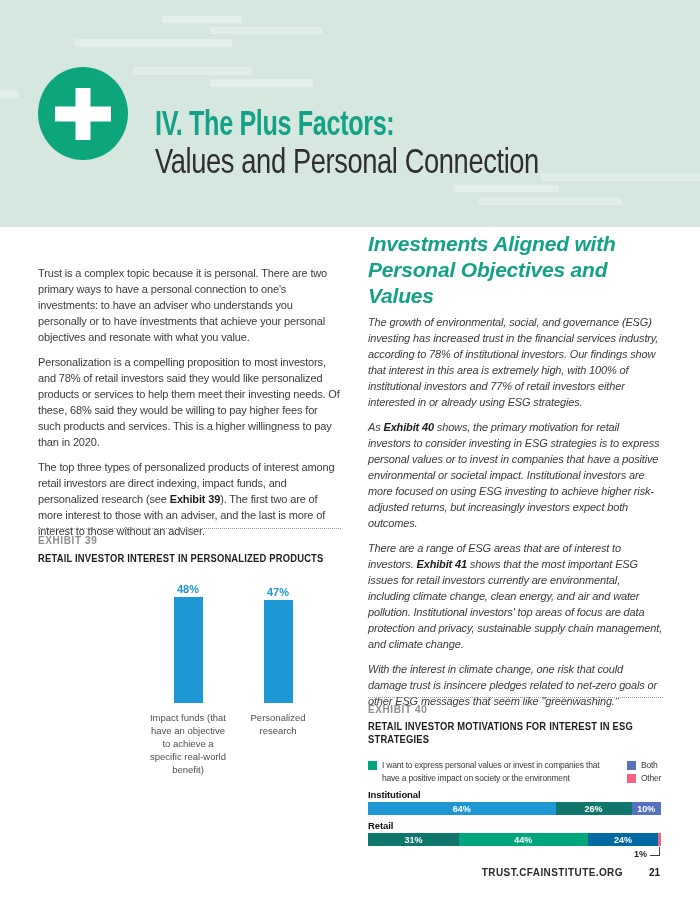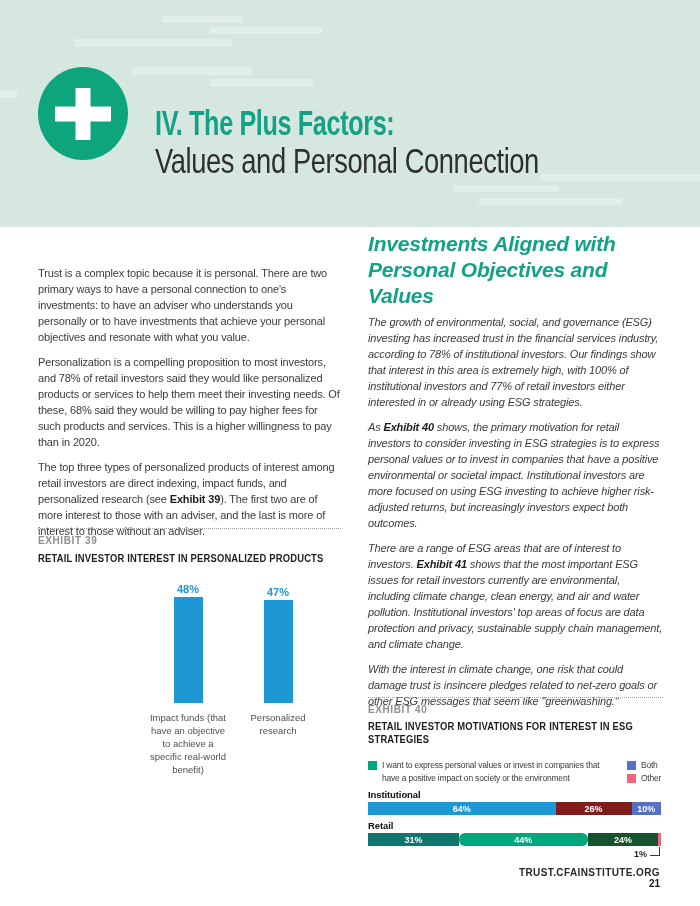--- a/index.html
+++ b/index.html
@@ -67,21 +67,21 @@
   .row-label.first { margin-top:4px; }
   .row-label.second { margin-top:5px; }
   .hbar { display:flex; width:293px; height:13px; margin-top:2px; }
   .seg { display:flex; align-items:center; justify-content:center; color:#ffffff; font-size:9px; font-weight:bold; overflow:hidden; }
   .annotation { position:relative; width:293px; height:16px; }
   .callout-label { position:absolute; right:14px; top:3px; font-size:9px; font-weight:bold; color:#1c1c1c; }
   .callout-line { position:absolute; right:1px; top:1px; width:10px; height:9px;
                   border-right:1.5px solid #3a3a3a; border-bottom:1.5px solid #3a3a3a; }
 
   
-  .footer { position:absolute; top:867px; right:40px; display:flex; align-items:flex-end;flex-direction:column; }
+  .footer { position:absolute; top:867px; right:40px; display:flex; align-items:flex-start; }
   .footer-url { font-size:10px; font-weight:bold; color:#2a2a2a; letter-spacing:0.4px; }
   .footer-page { font-size:10px; font-weight:bold; color:#1a1a1a; margin-left:26px; }
 </style>
 </head>
 <body>
 
 <div class="page">
 
   <div class="header">
     <div class="stripe s1"></div>
@@ -162,30 +162,30 @@
             <div class="swatch" style="background: rgb(244, 99, 127);"></div>
             <div class="legend-text">Other</div>
           </div>
         </div>
     </div>
 
     <div>
       <div class="row-label first">Institutional</div>
       <div class="hbar">
           <div class="seg" style="width: 64%; background: rgb(29, 152, 213);">64%</div>
-          <div class="seg" style="width: 26%; background: #7f1d1d; text-align: right;">26%</div>
+          <div class="seg" style="width: 26%; background: #0f766e; text-align: right;">26%</div>
           <div class="seg" style="width: 10%; background: rgb(85, 113, 191);">10%</div>
         </div>
     </div>
     <div>
       <div class="row-label second">Retail</div>
       <div class="hbar">
           <div class="seg" style="width: 31%; background: #0f766e;">31%</div>
-          <div class="seg" style="width: 44%; background: rgb(0, 167, 125); border-radius: 6px;">44%</div>
-          <div class="seg" style="width: 24%; background: #14532d;">24%</div>
+          <div class="seg" style="width: 44%; background: rgb(0, 167, 125);">44%</div>
+          <div class="seg" style="width: 24%; background: #0369a1;">24%</div>
           <div class="seg" style="width: 1%; background: rgb(244, 99, 127);"></div>
         </div>
     </div>
 
     <div class="annotation">
       <span class="callout-label">1%</span>
       <span class="callout-line"></span>
     </div>
   </div>
 

